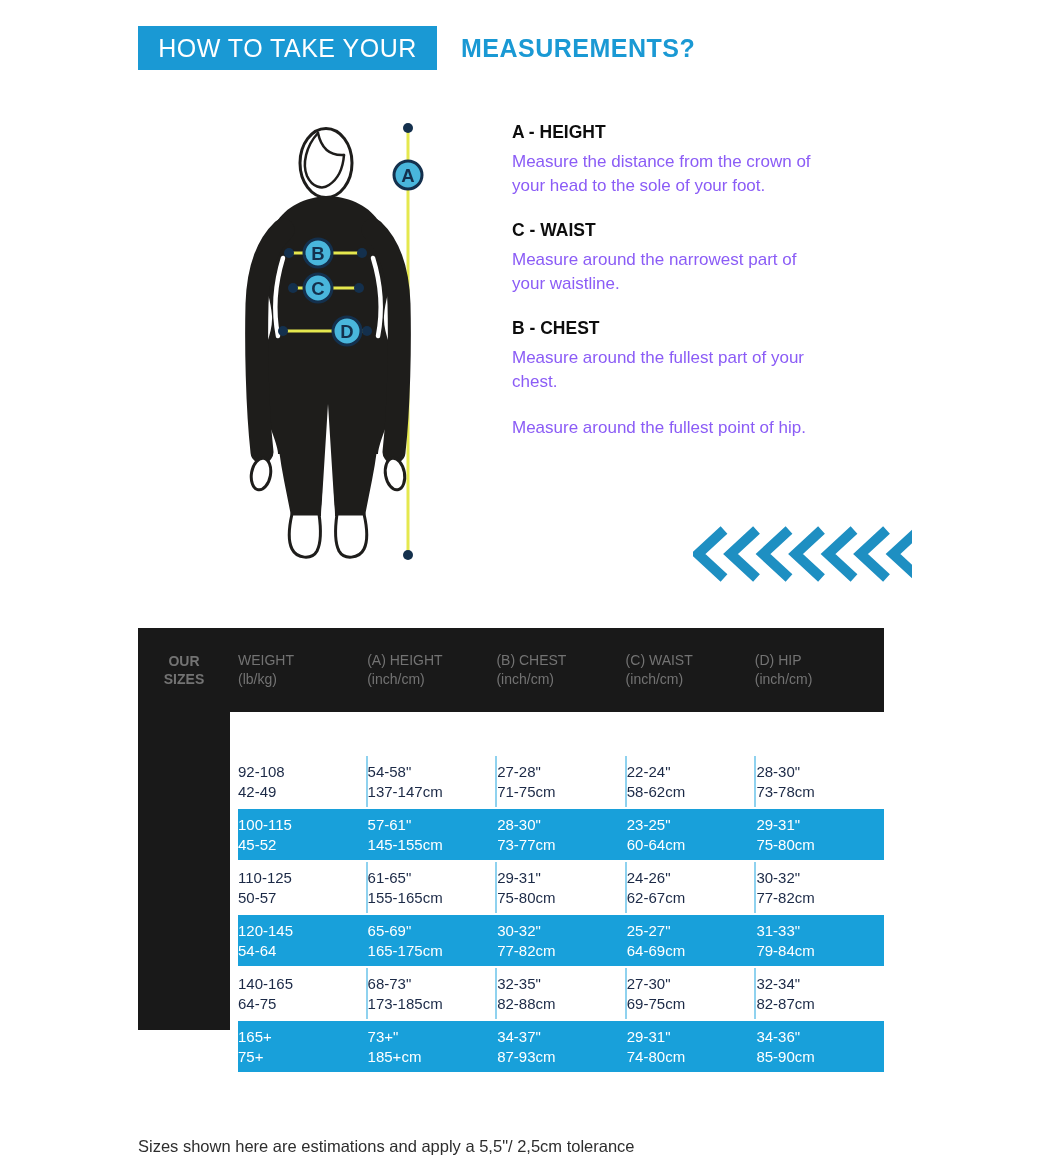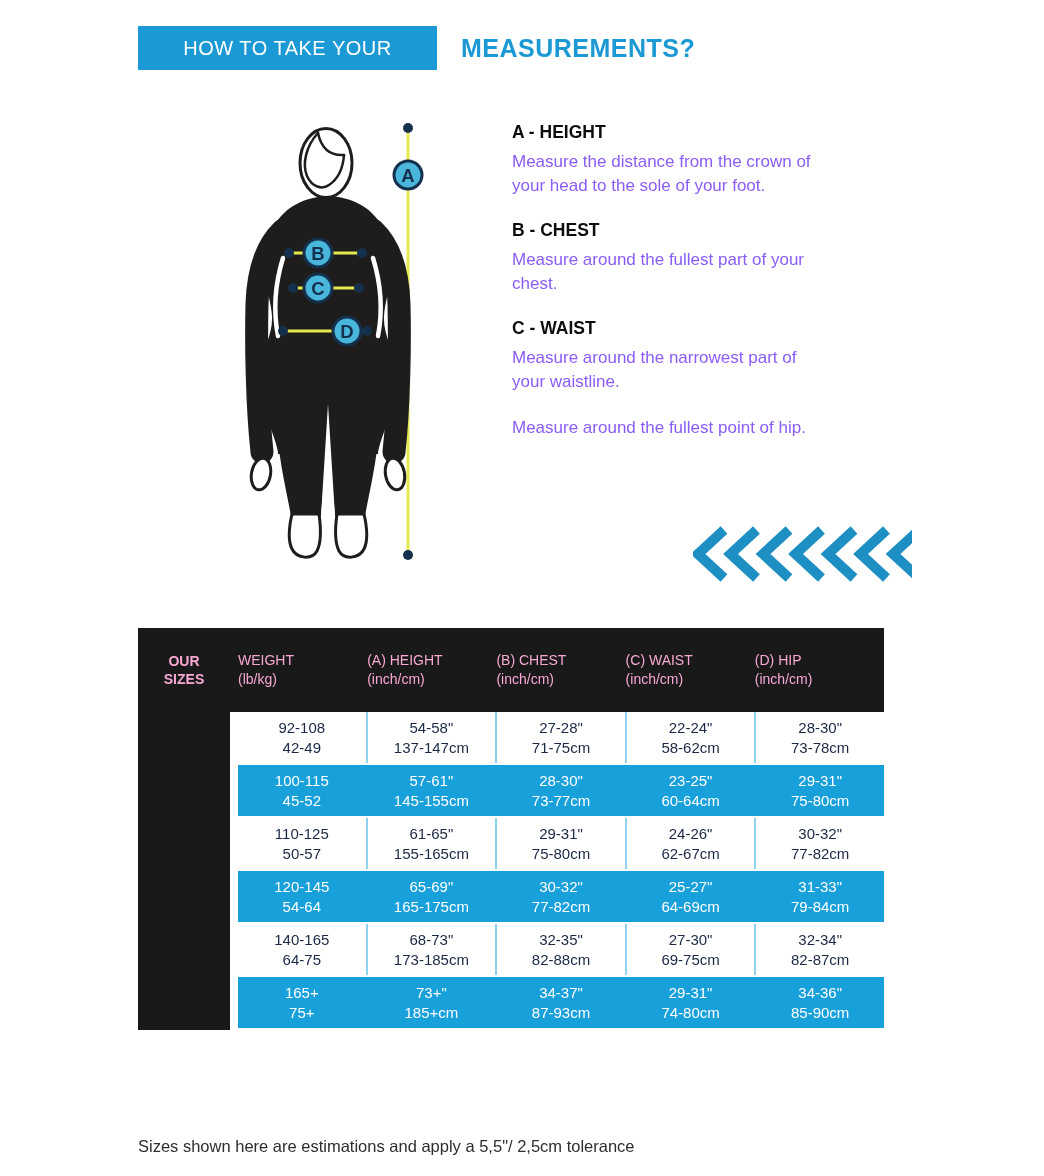--- a/index.html
+++ b/index.html
@@ -2,21 +2,21 @@
 <html style="--accent-blue: #1a99d4; --row-blue: #18a0da; --chevron-blue: #1e8fc2; --table-header-bg: #191919; --navy-text: #1b2946; --marker-fill: #49b6dc; --marker-outline: #14304d; --measure-line-yellow: #e5e84e; --silhouette-black: #1e1d1b;"><head>
 <meta charset="utf-8">
 <style>
   html,body{margin:0;padding:0;background:#fff;}
   .page{position:relative;width:1044px;height:1176px;background:#fff;overflow:hidden;
         font-family:"Liberation Sans", sans-serif;}
 
   
   .title-row{position:absolute;left:138px;top:26px;display:flex;align-items:center;}
   .title-box{background:var(--accent-blue,#1a99d4);color:#fff;height:44px;width:299px;
-             display:flex;align-items:center;justify-content:center;font-size:20px;letter-spacing:.5px;}
+             display:flex;align-items:center;justify-content:center;font-size:25px;letter-spacing:.5px;}
   .title-rest{color:var(--accent-blue,#1a99d4);font-weight:bold;font-size:25px;margin-left:24px;letter-spacing:.5px;}
 
   
   .figure-svg{position:absolute;left:180px;top:100px;}
   .c-body{fill:var(--silhouette-black,#1e1d1b);}
   .c-arm{stroke:var(--silhouette-black,#1e1d1b);stroke-width:23;stroke-linecap:round;fill:none;}
   .c-gap{stroke:#fff;stroke-width:4.5;stroke-linecap:round;fill:none;}
   .c-skin{fill:#fff;stroke:var(--silhouette-black,#1e1d1b);stroke-width:3;}
   .c-face{fill:none;stroke:var(--silhouette-black,#1e1d1b);stroke-width:2.5;stroke-linecap:round;}
   .c-measure{stroke:var(--measure-line-yellow,#e5e84e);stroke-width:3;fill:none;}
@@ -31,32 +31,32 @@
   .inst p{margin:0 0 22px;font-size:17px;line-height:24px;color:#8b5cf6;}
 
   
   .chevrons{position:absolute;left:693px;top:526px;}
   .chev{fill:none;stroke:var(--chevron-blue,#1e8fc2);stroke-width:10;}
 
   
   .size-table{position:absolute;left:138px;top:628px;width:746px;}
   .col-black{position:absolute;left:0;top:0;width:92px;height:402px;background:var(--table-header-bg,#191919);}
   .thead{position:relative;display:flex;height:84px;background:var(--table-header-bg,#191919);
-         color:#f9a8d4;align-items:center;}
+         color:#737373;align-items:center;}
   .h-size{width:92px;text-align:center;font-weight:bold;font-size:14px;line-height:18px;}
   .h-gap{width:8px;}
   .h-cell{flex:1;font-size:14px;line-height:19px;}
   .trow{display:flex;height:53px;}
   .size-box{width:92px;height:53px;background:var(--table-header-bg,#191919);
             padding:3px 6px;box-sizing:border-box;}
   .size-inner{background:#fff;width:100%;height:100%;display:flex;align-items:center;
               justify-content:center;font-weight:bold;font-size:20px;color:var(--navy-text,#1b2946);}
   .spacer{width:8px;height:53px;background:#fff;}
-  .dcell{flex:1;height:51px;display:flex;flex-direction:column;align-items:center;justify-content:center;
-         background:#fff;color:var(--navy-text,#1b2946);font-size:15px;line-height:20px;}
+  .dcell{flex:1;height:51px;display:flex;flex-direction:column;justify-content:center;
+         background:#fff;color:var(--navy-text,#1b2946);font-size:15px;line-height:20px;margin-top:44px;}
   .dcell.sep{border-left:2px solid #8fd2ef;}
   .trow.hl .dcell{background:var(--row-blue,#18a0da);color:#fff;}
   .trow.hl .dcell.sep{border-left-color:var(--row-blue,#18a0da);}
 
   
   .footer-note{position:absolute;left:138px;top:1137px;font-size:16.5px;color:#2e2e2e;}
 </style>
 </head>
 <body>
 
@@ -118,26 +118,26 @@
       <text class="c-letter" x="347" y="337.5">D</text>
     </g>
   </svg>
 
   <div class="instructions">
     <div class="inst">
       <h3>A - HEIGHT</h3>
       <p>Measure the distance from the crown of your head to the sole of your foot.</p>
     </div>
     <div class="inst">
+      <h3>C - WAIST</h3>
+      <p>Measure around the narrowest part of your waistline.</p>
+    </div>
+    <div class="inst">
       <h3>B - CHEST</h3>
       <p>Measure around the fullest part of your chest.</p>
-    </div>
-    <div class="inst">
-      <h3>C - WAIST</h3>
-      <p>Measure around the narrowest part of your waistline.</p>
     </div>
     <div class="inst">
       <p>Measure around the fullest point of hip.</p>
     </div>
   </div>
 
   <svg class="chevrons" width="219" height="56" viewBox="0 0 219 56" xmlns="http://www.w3.org/2000/svg">
     <polyline class="chev" points="31,4 5,28 31,52"></polyline>
     <polyline class="chev" points="63.5,4 37.5,28 63.5,52"></polyline>
     <polyline class="chev" points="96,4 70,28 96,52"></polyline>

